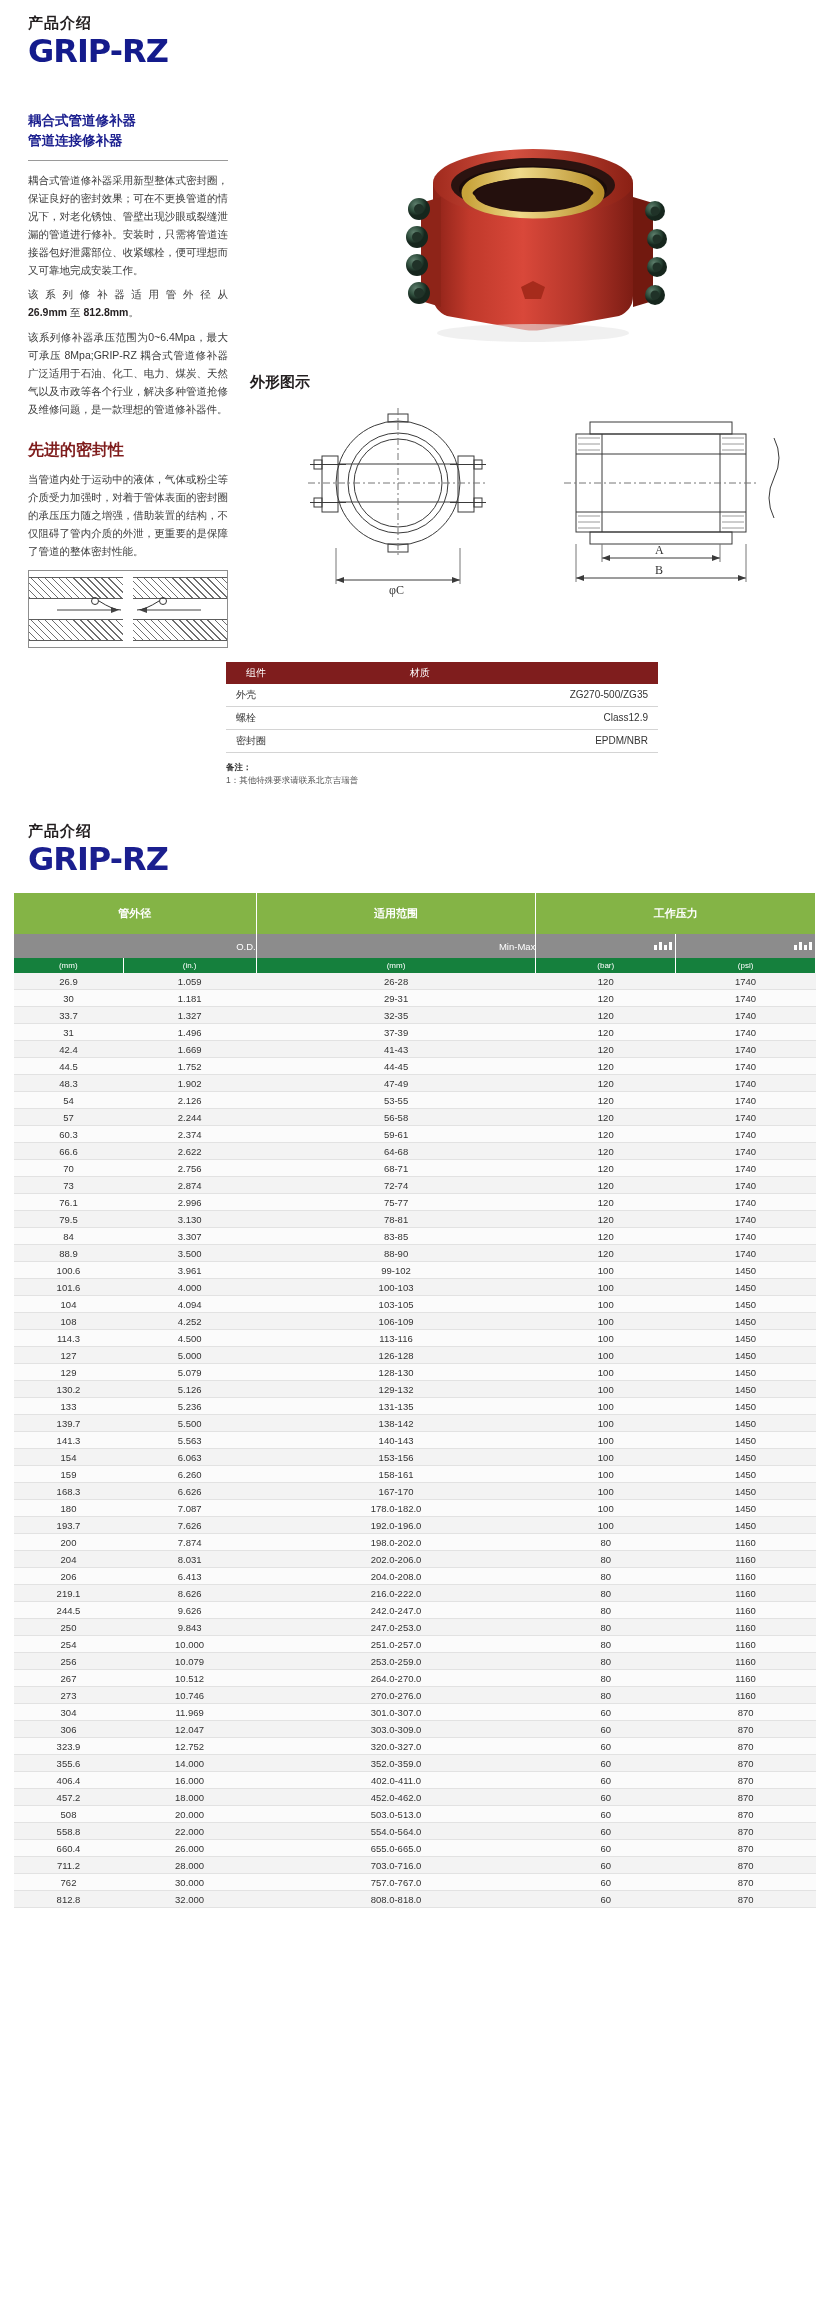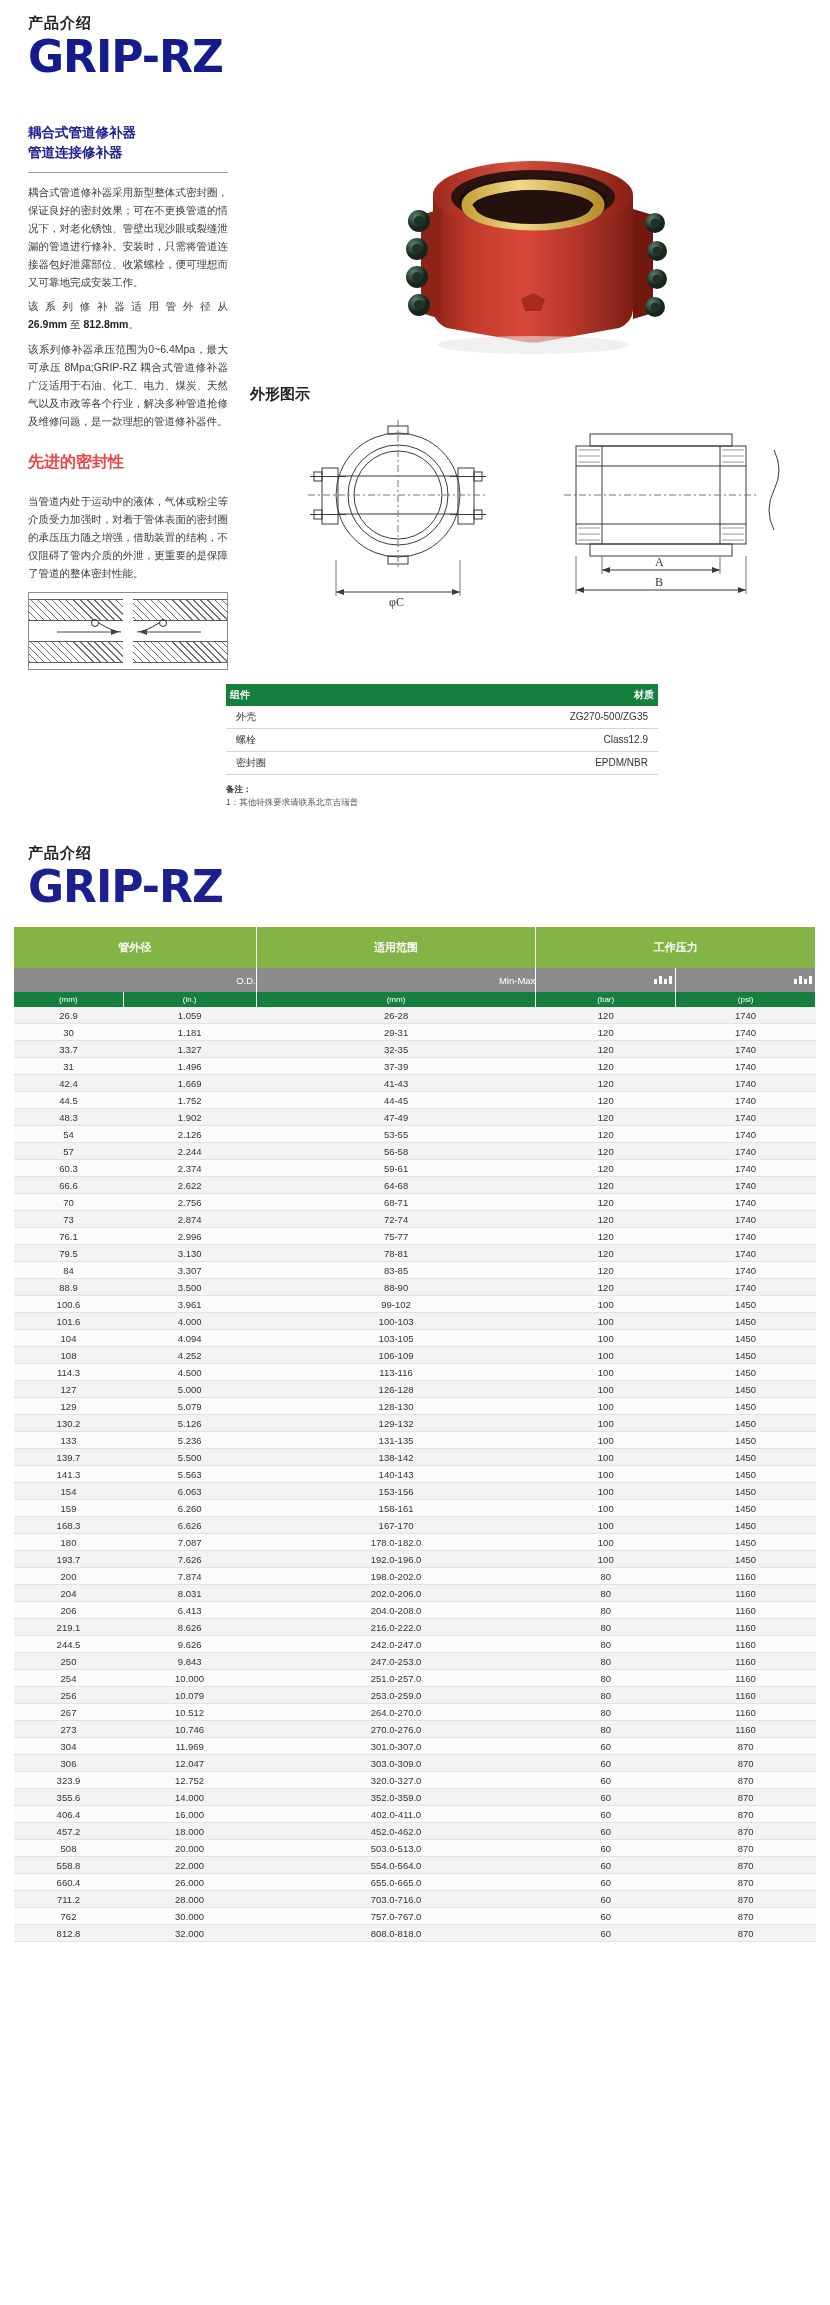--- a/index.html
+++ b/index.html
@@ -12,41 +12,41 @@
   }
   .page { position: relative; width: 830px; }
 
   
   .sec1 { position: relative; padding: 14px 28px 0 28px; }
   .kicker {
     font-size: 15px; font-weight: bold; color: #231f20; letter-spacing: 1px;
     margin: 0 0 2px 0;
   }
   .brand {
-    font-size: 44px; font-weight: bold; color: #1b1f8f; letter-spacing: -1px;
+    font-size: 32px; font-weight: bold; color: #1b1f8f; letter-spacing: -1px;
     line-height: 1; margin: 0 0 0 0; font-family: "DejaVu Sans", sans-serif;
   }
   .sec1 .brand { color:#141b8c; }
 
   .cols { display: flex; margin-top: 44px; }
   .leftcol { width: 200px; flex: 0 0 200px; }
   .rightcol { flex: 1 1 auto; padding-left: 18px; }
 
   .subtitle {
     font-size: 13.5px; font-weight: bold; color: #1b1f8f; line-height: 1.45;
     margin-bottom: 10px;
   }
   .hr-thin { border:0; border-top: 1px solid #9a9a9a; margin: 8px 0 10px 0; }
   .body-text {
     font-size: 10.5px; line-height: 1.72; color: #3a3a3a; text-align: justify;
   }
   .body-text b { color: #231f20; }
 
   .seal-title {
-    font-size: 16px; font-weight: bold; color: #ef4444; margin: 22px 0 19px 0;
+    font-size: 16px; font-weight: bold; color: #7f1d1d; margin: 22px 0 9px 0;
   }
 
   
   .seal-fig {
     position: relative; width: 200px; height: 78px; margin-top: 10px;
     border: 1px solid #8e8e8e; background: #ffffff; overflow: hidden;
   }
   .hatch {
     position:absolute; left:0; right:0; height:22px;
     background: repeating-linear-gradient(45deg,#6f6f6f 0 1px, #ffffff 1px 5px);
@@ -68,24 +68,24 @@
 
   
   .outline-title {
     font-size: 15px; font-weight: bold; color:#231f20; margin: 22px 0 6px 4px;
   }
   .drawings { width: 100%; }
 
   
   .mat-table { width: 432px; margin: 14px 0 0 198px; border-collapse: collapse; font-size: 10px; }
   .mat-table th {
-    background: #15803d; color: #ffffff; font-weight: bold; text-align: left;
-    padding: 4px 4px; font-size: 10px;
-  }
-  .mat-table th.c { text-align: right; margin-top: 35px; }
+    background: #7f1d1d; color: #ffffff; font-weight: normal; text-align: left;
+    padding: 4px 20px; font-size: 10px;
+  }
+  .mat-table th.c { text-align: left; margin-top: 35px; }
   .mat-table td {
     padding: 4px 10px; border-bottom: 1px solid #d4d4d4; color:#333;
   }
   .mat-table td.c { text-align: right; }
   .note {
     width: 432px; margin: 8px 0 0 198px; font-size: 8.5px; color:#555; line-height:1.5;
   }
   .note .note-h { font-weight: bold; color:#333; }
 
   

